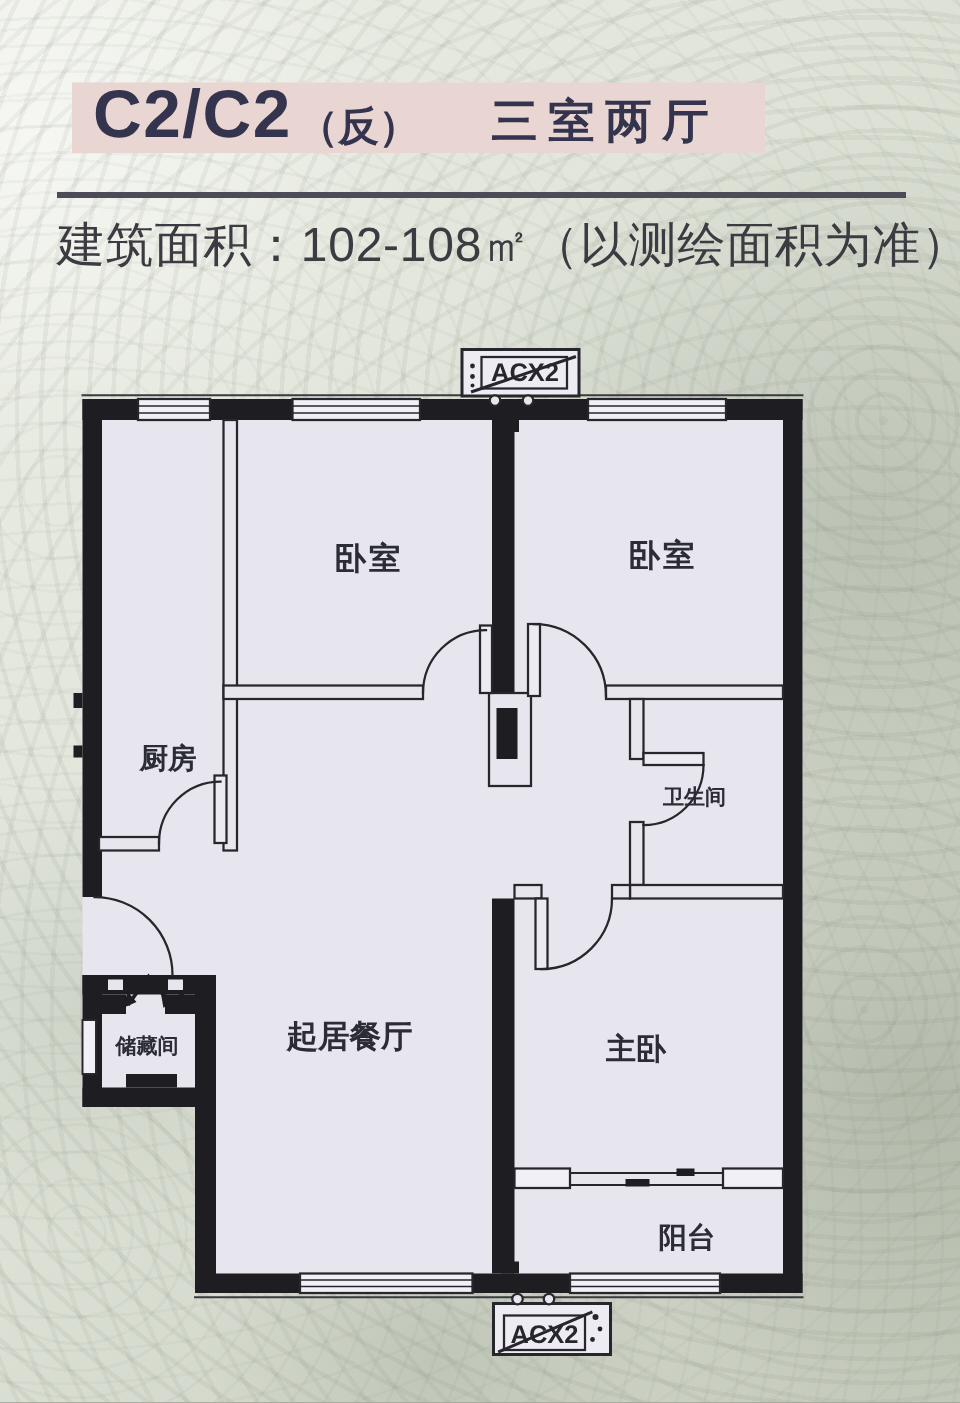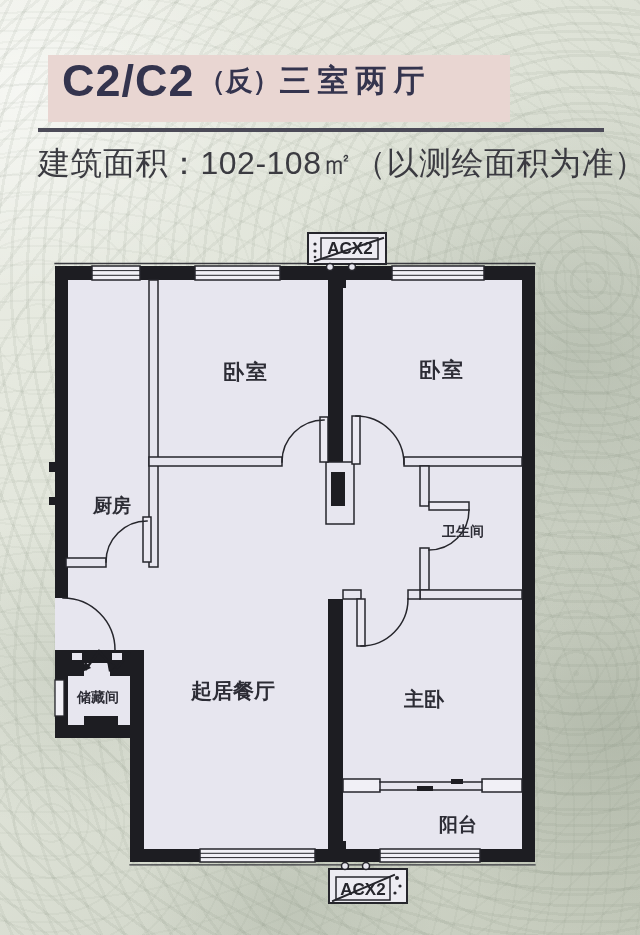--- a/index.html
+++ b/index.html
@@ -16,26 +16,26 @@
   }
   .stage::before{
     content:"";position:absolute;inset:0;pointer-events:none;
     background:
       repeating-radial-gradient(circle at 92% 30%, rgba(110,122,104,.09) 0 3px, transparent 3px 16px),
       repeating-radial-gradient(circle at 90% 72%, rgba(110,122,104,.08) 0 3px, transparent 3px 20px),
       repeating-radial-gradient(circle at 8% 88%, rgba(110,122,104,.06) 0 2px, transparent 2px 18px),
       repeating-radial-gradient(circle at 6% 35%, rgba(110,122,104,.05) 0 2px, transparent 2px 22px);
   }
   .banner{
-    position:absolute;left:48px;top:55px;width:462px;height:67px;
-    background:#e9d6d2;display:flex;align-items:flex-start;
+    position:absolute;left:48px;top:55px;width:462px;height:47px;
+    background:#e9d6d2;display:flex;align-items:flex-end;
   }
   .banner .unit{font-size:45px;font-weight:bold;color:#34344e;margin-left:14px;letter-spacing:1px;}
   .banner .variant{font-size:27px;font-weight:bold;color:#34344e;margin-left:4px;margin-top:8px;}
-  .banner .type{font-size:31px;font-weight:bold;color:#34344e;letter-spacing:7px;margin-top:5px;}
+  .banner .type{font-size:31px;font-weight:bold;color:#34344e;margin-left:48px;letter-spacing:7px;margin-top:5px;}
   .rule{position:absolute;left:38px;top:128px;width:566px;height:4px;background:#4c4b58;}
   .info-line{position:absolute;left:38px;font-weight:normal;color:#3b3b41;font-size:32px;letter-spacing:0.5px;white-space:nowrap;}
   .info-1{top:142px;}
   .info-2{top:184px;}
   svg{position:absolute;left:0;top:0;}
   svg text{font-family:"Liberation Sans","DejaVu Sans",sans-serif;}
 </style>
 </head>
 <body>
 

